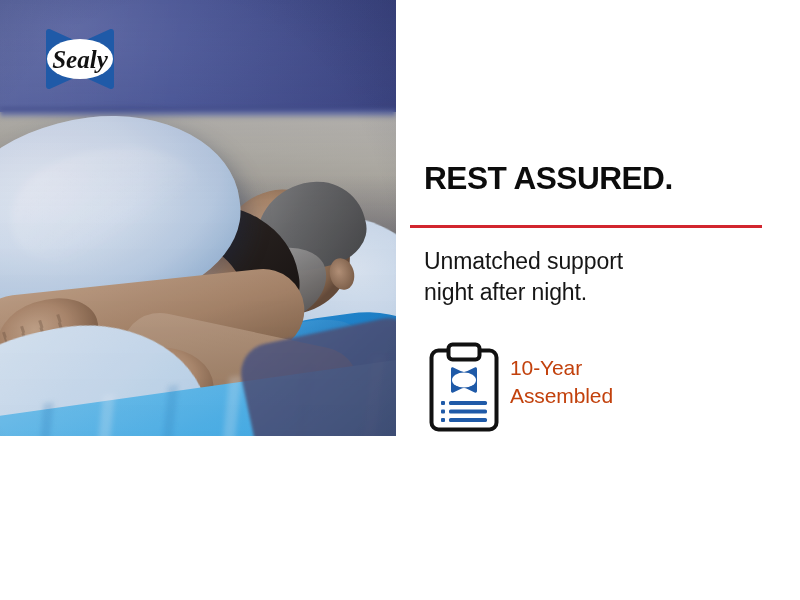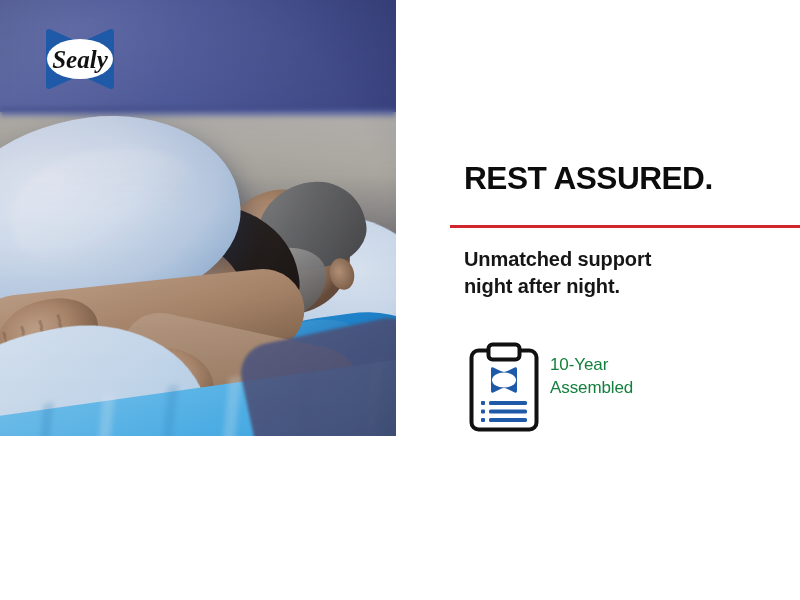--- a/index.html
+++ b/index.html
@@ -15,21 +15,20 @@
     -webkit-font-smoothing: antialiased;
   }
 
   .ad {
     position: relative;
     width: 800px;
     height: 436px;
     background: #ffffff;
     display: flex;
     overflow: hidden;
-    gap: 40px;
   }
 
   
   .photo-panel {
     position: relative;
     width: 396px;
     height: 600px;
     overflow: hidden;
     background: #4a5a96;
     flex: 0 0 396px;
@@ -385,22 +384,22 @@
     width: 352px;
     height: 3px;
     background: #d2262f;
   }
 
   .subhead {
     position: absolute;
     left: 28px;
     top: 246px;
     margin: 0;
-    font-size: 20px;
-    font-weight: 700;
+    font-size: 23px;
+    font-weight: 400;
     color: #161616;
     line-height: 1.33;
     letter-spacing: -0.1px;
   }
 
   .features {
     position: absolute;
     left: 22px;
     top: 336px;
     width: 360px;
@@ -414,23 +413,23 @@
     flex: 0 0 92px;
     width: 92px;
     height: 104px;
     display: flex;
     align-items: center;
     justify-content: center;
   }
   .feature-icon svg { display: block; }
   .feature-text {
     flex: 1 1 auto;
-    font-size: 17px;
+    font-size: 21px;
     font-weight: 400;
-    color: #15803d;
+    color: #c2410c;
     line-height: 1.34;
     letter-spacing: -0.1px;
     padding-top: 18px;
   }
   .feature-2 .feature-text { padding-top: 8px; }
 </style>
 </head>
 <body>
 
 <div class="ad">

